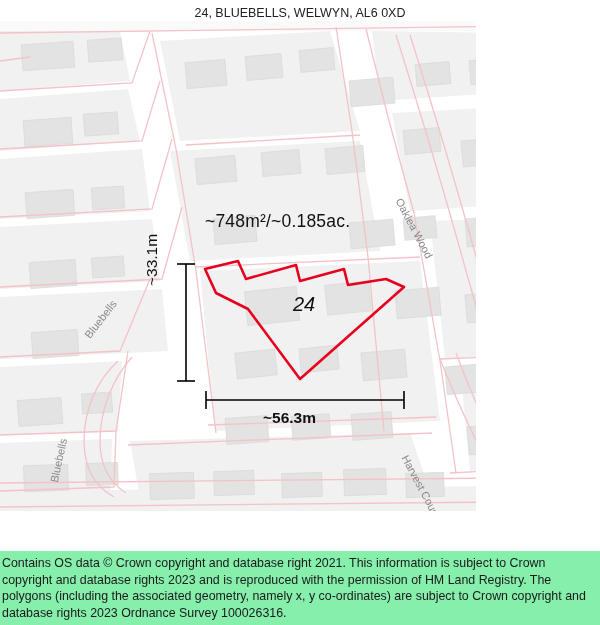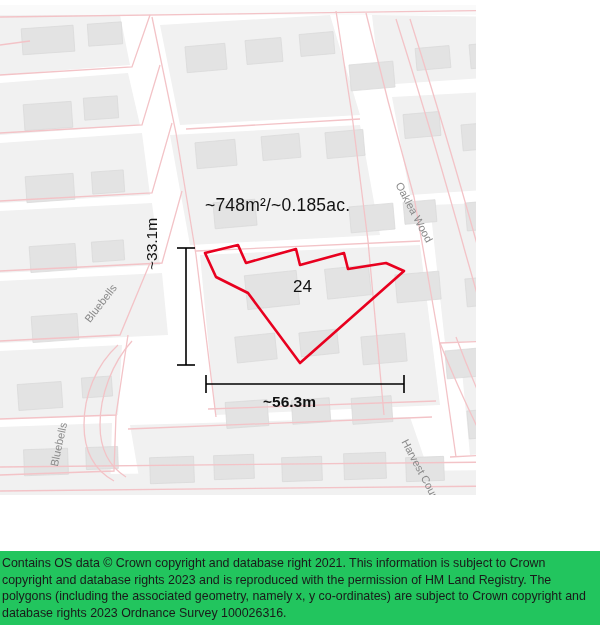--- a/index.html
+++ b/index.html
@@ -50,36 +50,37 @@
   .footer {
     position: absolute;
     left: 0;
     bottom: 0;
     width: 600px;
     padding: 4px 2px 4px 2px;
     box-sizing: border-box;
     font-size: 12.4px;
     line-height: 16.5px;
     color: #1a1a1a;
-    background: #22c55e;
+    background: #86efac;
   }
   .label-area {
     position: absolute;
     left: 205px;
     top: 190px;
     font-size: 17.5px;
     color: #111;
     letter-spacing: 0.2px;
   }
   .label-house {
     position: absolute;
     left: 293px;
     top: 272px;
-    font-size: 17px;
-    color: #111;
+    font-size: 20px;
+    color: #111;
+    font-style: italic;
   }
   .label-width {
     position: absolute;
     left: 263px;
     top: 388px;
     font-size: 15.5px;
     color: #111;
     font-weight: bold;
   }
   .label-height {
@@ -102,20 +103,21 @@
   .rl-bluebells1 { left: 82px; top: 312px; transform: rotate(-52deg); transform-origin: left top; }
   .rl-bluebells2 { left: 48px; top: 460px; transform: rotate(-78deg); transform-origin: left top; }
   .rl-harvest { left: 410px; top: 432px; transform: rotate(62deg); transform-origin: left top; }
 </style>
 </head>
 <body>
 
 <div class="page">
 
   <div class="header">
+    <div class="title">24, BLUEBELLS, WELWYN, AL6 0XD</div>
   </div>
 
   <div class="map-wrap">
     <svg width="600" height="490" viewBox="0 0 600 490">
 
       <rect x="0" y="0" width="600" height="490" fill="#ffffff"></rect>
 
       <g fill="#f1f1f1">
         <rect x="0" y="0" width="600" height="10" fill="#fafafa"></rect>
         <polygon points="0,10 120,10 130,60 0,70"></polygon>

